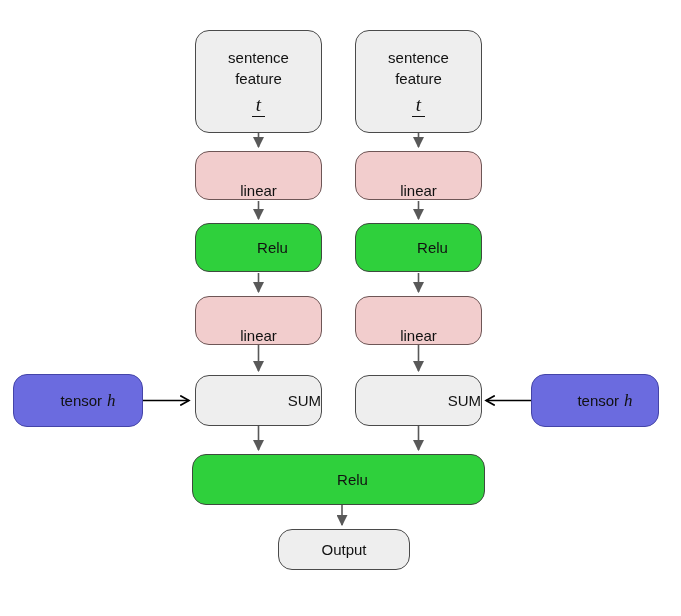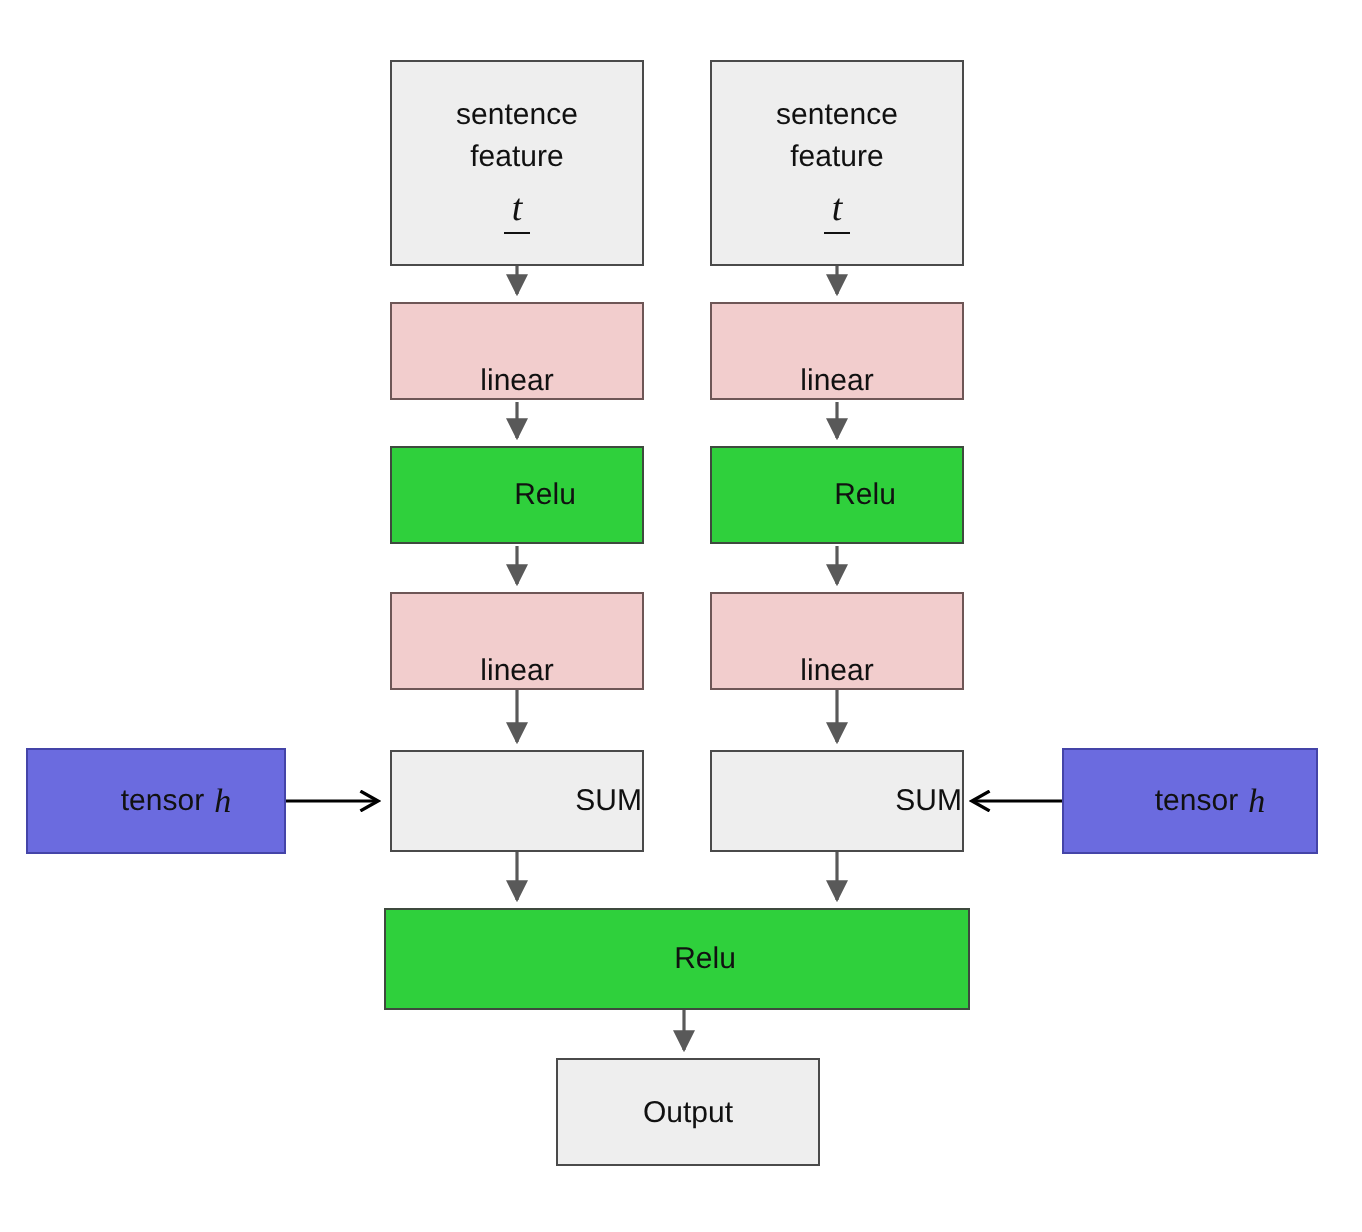--- a/index.html
+++ b/index.html
@@ -17,20 +17,21 @@
     overflow: hidden;
   }
   .box {
     position: absolute;
     box-sizing: border-box;
     display: flex;
     align-items: center;
     justify-content: center;
     font-size: 15px;
     text-align: center;
+    border-radius: 14px;
   }
   .gray {
     background: var(--box-gray-fill, #eeeeee);
     border: 1.6px solid var(--box-gray-border, #4a4a4a);
   }
   .pink {
     background: var(--box-pink-fill, #f2cdcd);
     border: 1px solid var(--box-pink-border, #6e5656);
     align-items: flex-end;
   }
@@ -67,21 +68,21 @@
   .col-left  { left: 195px; width: 127px; }
   .col-right { left: 355px; width: 127px; }
   .row-feature { top: 30px;  height: 103px; }
   .row-linear1 { top: 151px; height: 49px; }
   .row-relu    { top: 223px; height: 49px; }
   .row-linear2 { top: 296px; height: 49px; }
   .row-sum     { top: 375px; height: 51px; justify-content: flex-end; }
   #tensor-left  { left: 13px;  top: 374px; width: 130px; height: 53px; }
   #tensor-right { left: 531px; top: 374px; width: 128px; height: 53px; }
   #final-relu   { left: 192px; top: 454px; width: 293px; height: 51px; }
-  #output-box   { left: 278px; top: 529px; width: 132px; height: 54px; }
+  #output-box   { left: 278px; top: 529px; width: 132px; height: 41px; }
   #connectors {
     position: absolute;
     left: 0; top: 0;
     width: 681px;
     height: 616px;
     pointer-events: none;
   }
   #connectors line { stroke-linecap: butt; }
   .v-arrow { stroke: var(--arrow-gray, #595959); stroke-width: 1.6; }
   .h-arrow { stroke: var(--arrow-black, #000000); stroke-width: 1.4; }

